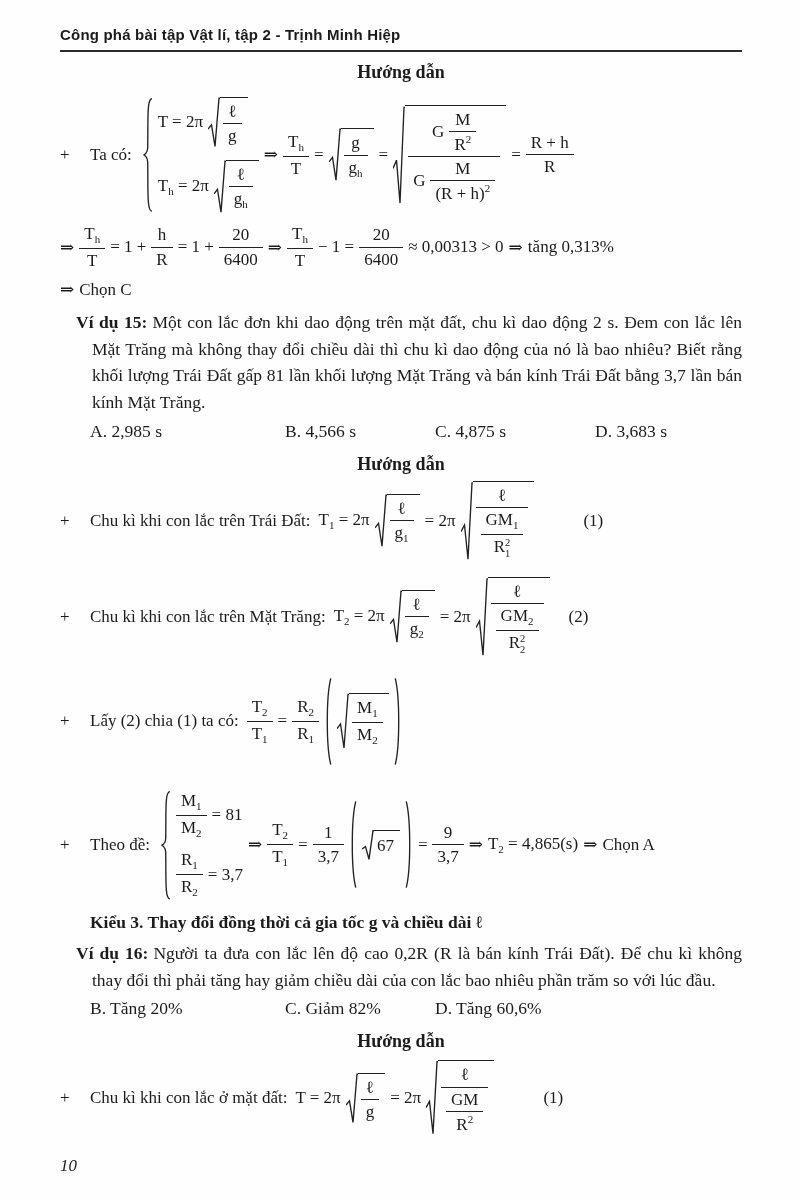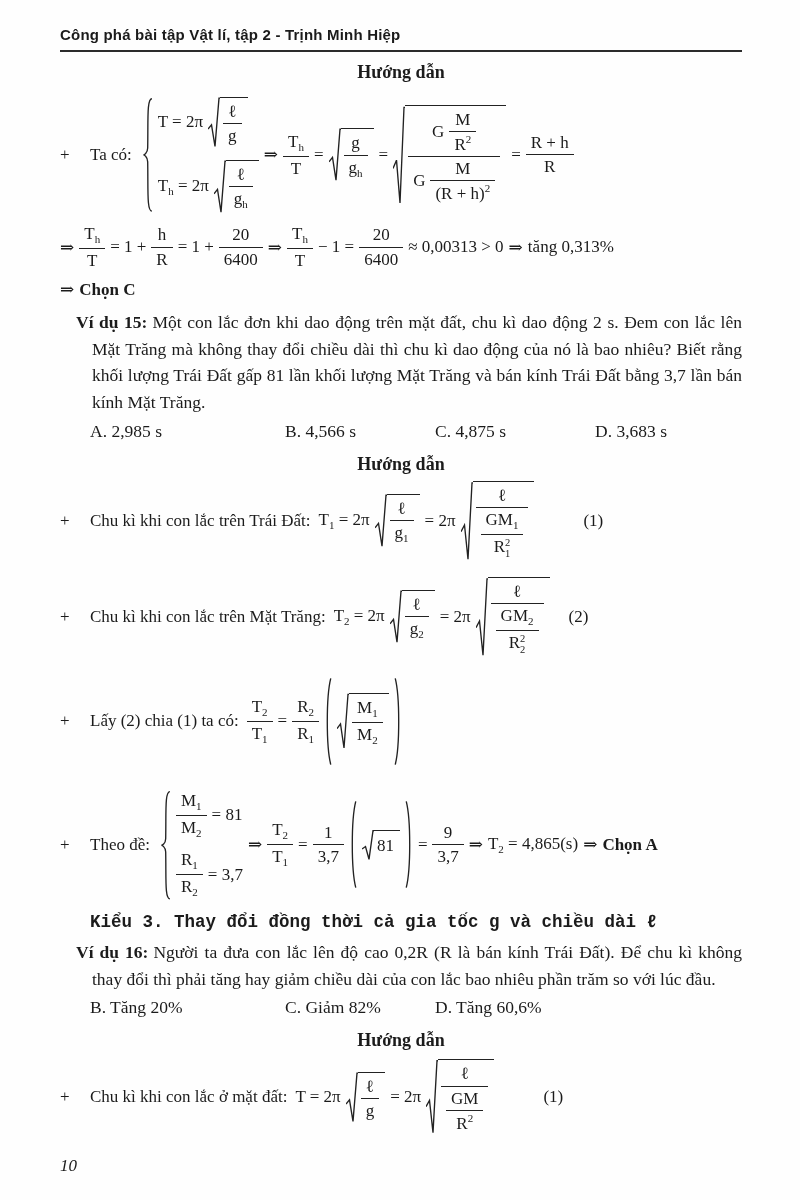--- a/index.html
+++ b/index.html
@@ -8,21 +8,21 @@
     padding:26px 58px 20px 60px; display:flex; flex-direction:column;
     font-family:"Liberation Serif","DejaVu Serif",serif; color:#1b1b1b;
     font-size:17px; overflow:hidden;
   }
   .header {
     font-family:"Liberation Sans","DejaVu Sans",sans-serif;
     font-size:15px; font-weight:700; padding-bottom:7px;
     border-bottom:2px solid #2c2c2c; letter-spacing:.2px;
   }
   .ghead { text-align:center; font-weight:700; font-size:18px; margin:10px 0 2px; }
-  .subhead { font-weight:700; margin:8px 0 2px 30px; font-size:17.5px;font-family:Liberation Mono, monospace; }
+  .subhead { font-weight:700; margin:8px 0 2px 30px; font-size:17.5px; }
   .mrow { display:flex; align-items:center; margin:8px 0; }
   .indent { margin-left:30px; }
   .bullet { flex:none; width:30px; }
   .mlabel { margin-right:8px; white-space:pre; }
   .m { display:inline-flex; align-items:center; gap:5px; }
   .tok { white-space:pre; }
   sub { font-size:11px; }
   sup { font-size:11px; }
   .ss { display:inline-flex; flex-direction:column; align-items:flex-start;
         font-size:10.5px; line-height:1.1; vertical-align:middle; }
@@ -41,21 +41,21 @@
   .delim svg { width:100%; height:100%; display:block; }
   .brace { width:13px; }
   .paren { width:8px; }
   .system { display:inline-flex; flex-direction:column; align-items:flex-start; row-gap:12px; }
   .para { text-align:justify; line-height:1.52; margin:5px 0 2px;
           padding-left:32px; text-indent:-32px; font-size:17.5px; }
   .plabel { font-weight:700; padding-right:5px;margin-left:16px; }
   .options { display:grid; grid-template-columns:195px 150px 160px auto;
              margin:3px 0 2px 30px; font-size:17.5px; }
   .tag { margin-left:44px; }
-  .bold { font-weight:700; }
+  .bold { font-weight:400; }
   .footer { margin-top:auto; font-size:17px; padding-bottom:4px;font-style:italic; }
 </style>
 </head>
 <body>
 
 <div class="page">
 
   <div class="header">
     <span>Công phá bài tập Vật lí, tập 2 - Trịnh Minh Hiệp</span>
   </div>
@@ -469,21 +469,21 @@
               <path d="M7.6 1.5 C2.4 22 2.4 78 7.6 98.5" fill="none" stroke="#222" stroke-width="1.35" vector-effect="non-scaling-stroke"></path>
             </svg>
           </span>
         <span class="sqrt">
           <span class="rad">
               <svg viewBox="0 0 12 30" preserveAspectRatio="none">
                 <polyline points="0,19 3.5,16.5 7,29.3 11,0.7 12,0.7" fill="none" stroke="#222" stroke-width="1.35" vector-effect="non-scaling-stroke"></polyline>
               </svg>
             </span>
           <span class="sbody">
-              <span class="tok">81</span>
+              <span class="tok">67</span>
             </span>
         </span>
         <span class="delim paren">
             <svg viewBox="0 0 9 100" preserveAspectRatio="none">
               <path d="M1.4 1.5 C6.6 22 6.6 78 1.4 98.5" fill="none" stroke="#222" stroke-width="1.35" vector-effect="non-scaling-stroke"></path>
             </svg>
           </span>
       </span>
       <span class="tok">=</span>
       <span class="frac">

